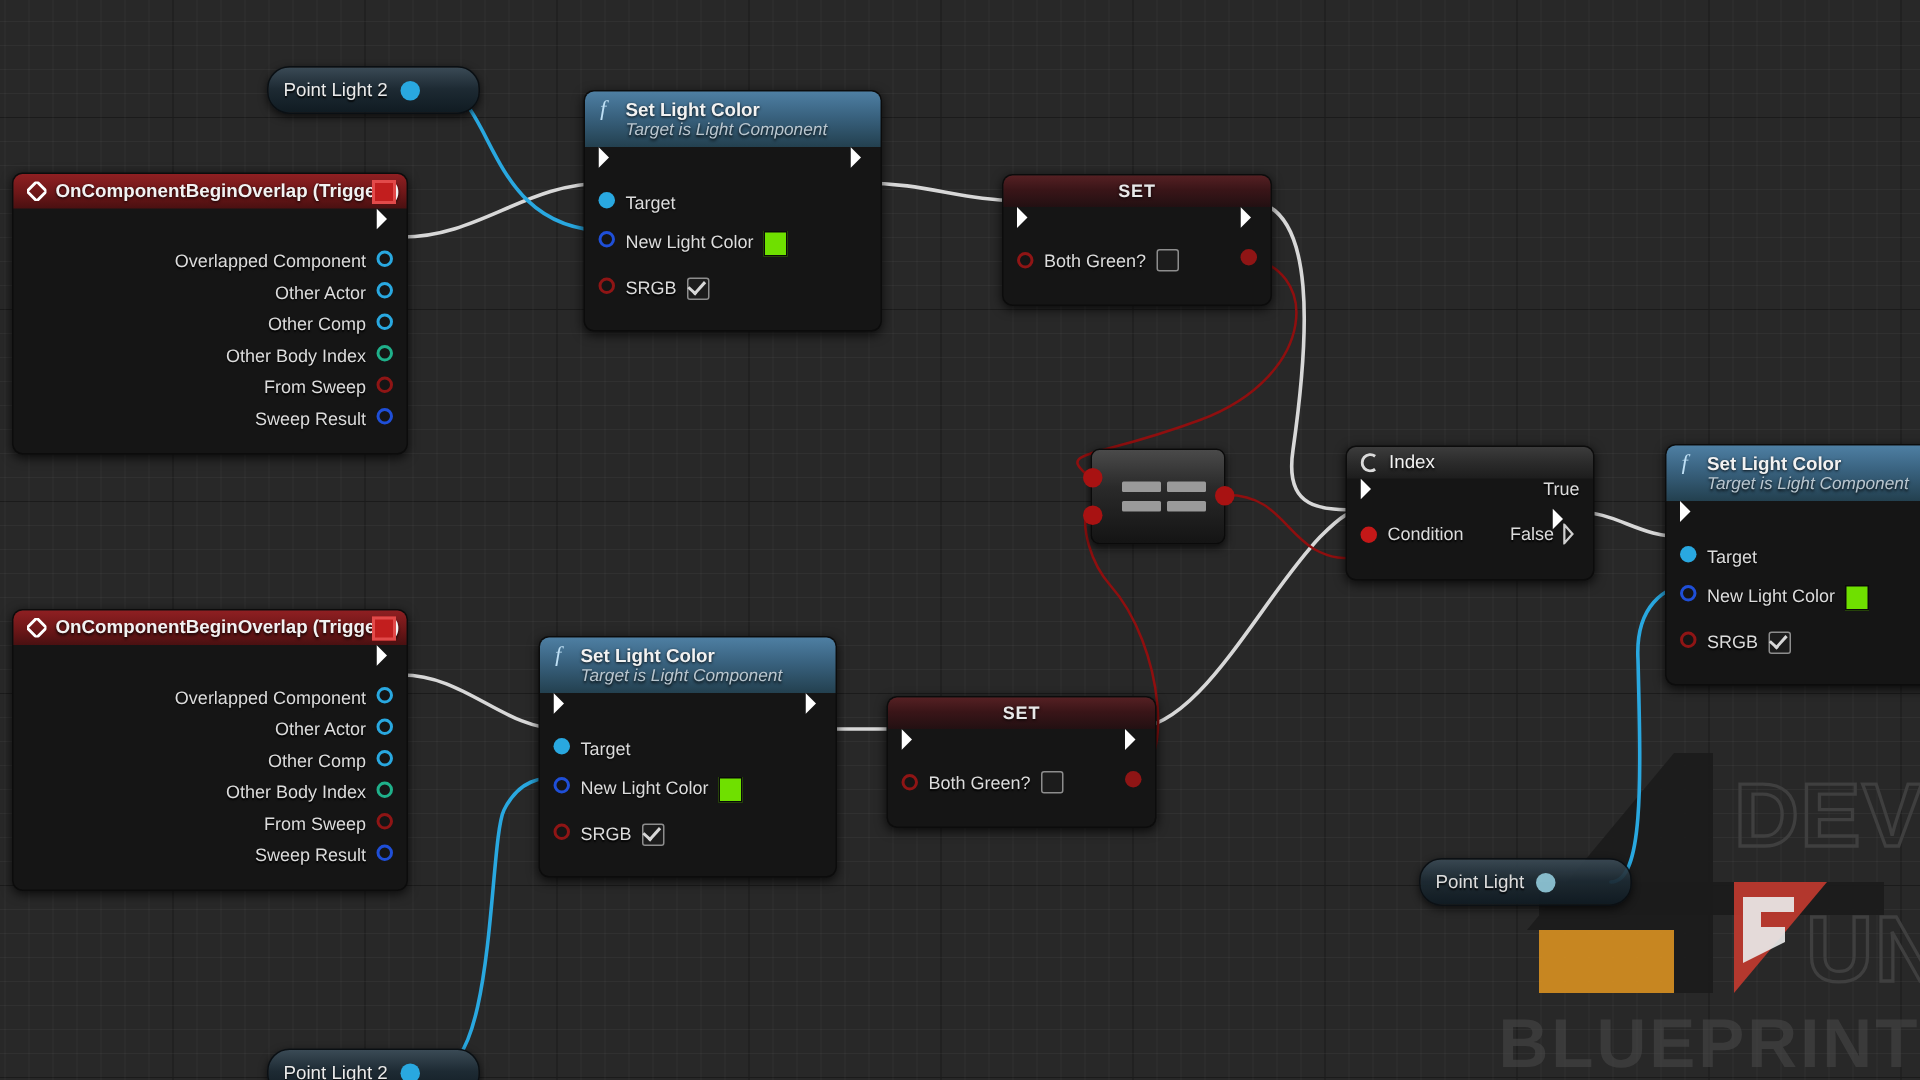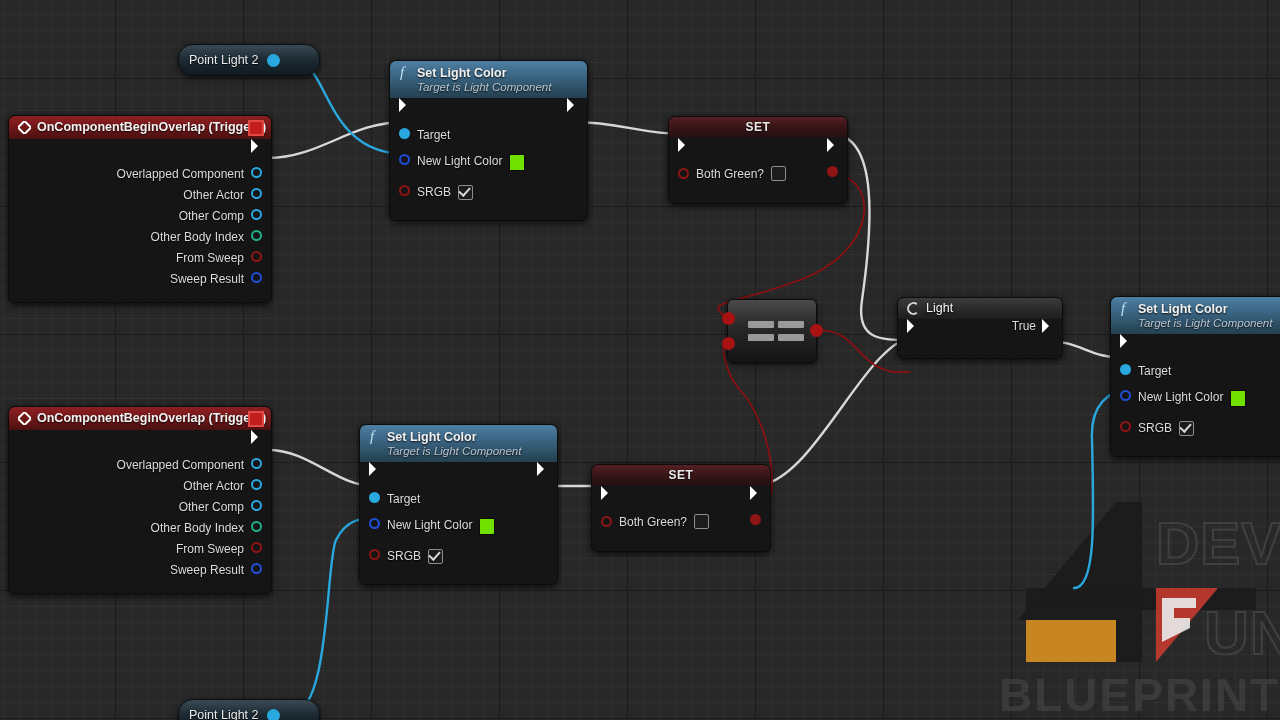--- a/index.html
+++ b/index.html
@@ -383,32 +383,44 @@
       </div>
     </div>
   </div>
 
   <div class="node" style="left:897px;top:297px;width:164px;">
     <div class="hdr hdr-branch" style="padding:3px 9px 4px 9px;">
       <div class="hdr-row">
         <svg class="br-ico" viewBox="0 0 12 12">
           <path d="M9,2 A5,5 0 1 0 9,10" fill="none" stroke="#dadada" stroke-width="1.8"></path>
         </svg>
-        <span class="hdr-title" style="font-weight:normal;">Light</span>
+        <span class="hdr-title" style="font-weight:normal;">Index</span>
       </div>
     </div>
     <div class="node-body">
       <div class="prow" style="height:30px;justify-content:space-between;">
         <svg class="exec" viewBox="0 0 11 14">
           <polygon points="0,0 7,7 0,14" fill="#ffffff"></polygon>
         </svg>
-        <span style="display:flex;align-items:center;gap:6px;">
+        <span style="display:flex;align-items:center;gap:6px;flex-direction:column;">
           <span class="plabel">True</span>
           <svg class="exec" viewBox="0 0 11 14">
             <polygon points="0,0 7,7 0,14" fill="#ffffff"></polygon>
+          </svg>
+        </span>
+      </div>
+      <div class="prow" style="height:28px;justify-content:space-between;">
+        <span style="display:flex;align-items:center;gap:7px;">
+          <span class="dot solid" style="background:#c41818;"></span>
+          <span class="plabel">Condition</span>
+        </span>
+        <span style="display:flex;align-items:center;gap:6px;">
+          <span class="plabel">False</span>
+          <svg class="exec" viewBox="0 0 11 14">
+            <polygon points="0.9,0.9 6.3,7 0.9,13.1" fill="none" stroke="#cfcfcf" stroke-width="1.5"></polygon>
           </svg>
         </span>
       </div>
     </div>
   </div>
 
   <div class="eqnode" style="left:727px;top:299px;">
     <div class="eqbar" style="left:20px;top:21px;"></div>
     <div class="eqbar" style="left:20px;top:34px;"></div>
     <div class="eqbar" style="left:50px;top:21px;"></div>
@@ -421,14 +433,18 @@
   <div class="getter" style="left:178px;top:44px;width:120px;">
     <span class="plabel">Point Light 2</span>
     <span class="dot solid" style="background:#29a8e0;width:13px;height:13px;"></span>
   </div>
 
   <div class="getter" style="left:178px;top:699px;width:120px;">
     <span class="plabel">Point Light 2</span>
     <span class="dot solid" style="background:#29a8e0;width:13px;height:13px;"></span>
   </div>
 
+  <div class="getter" style="left:946px;top:572px;width:120px;opacity:.93;">
+    <span class="plabel">Point Light</span>
+    <span class="dot solid" style="background:#8fc7d8;width:13px;height:13px;"></span>
+  </div>
 
 </div>
 
 </body></html>

